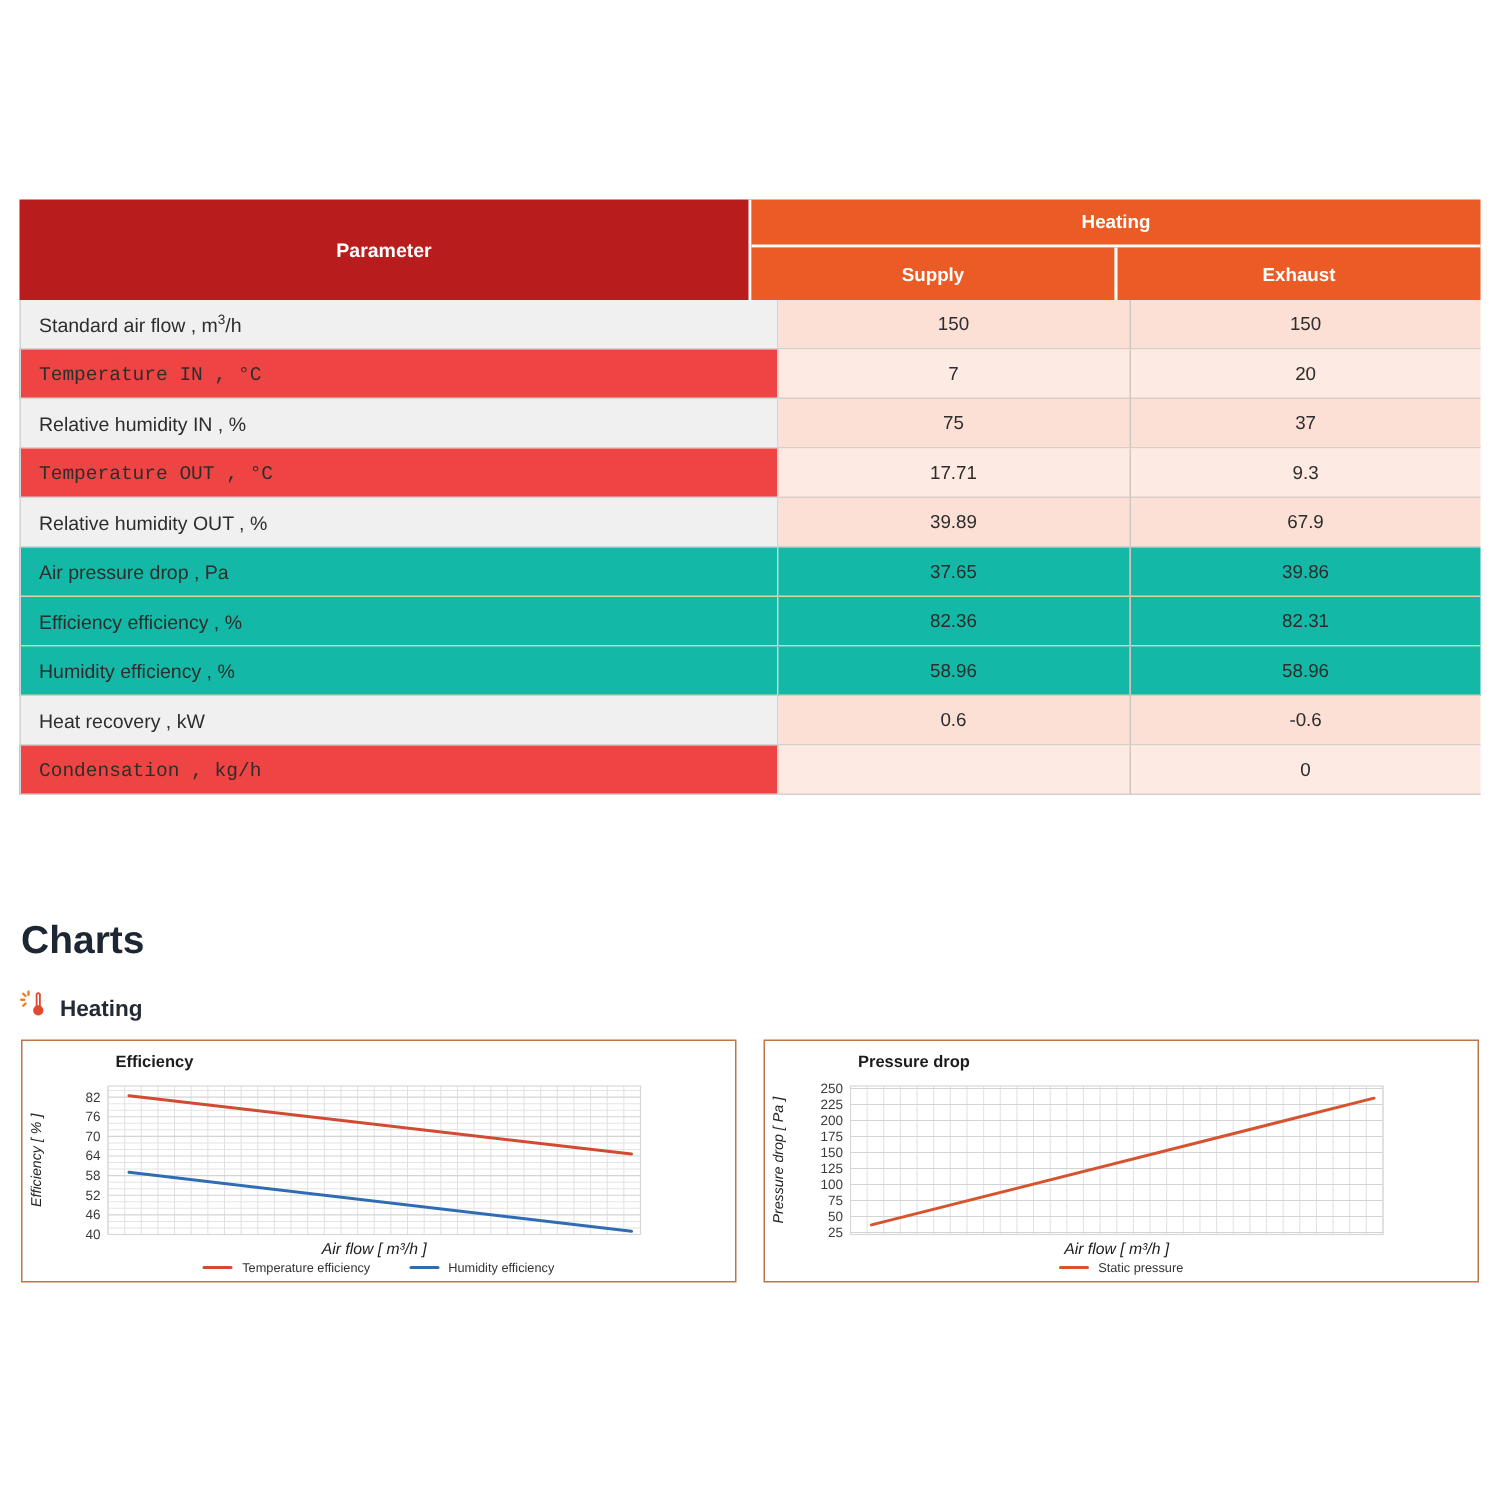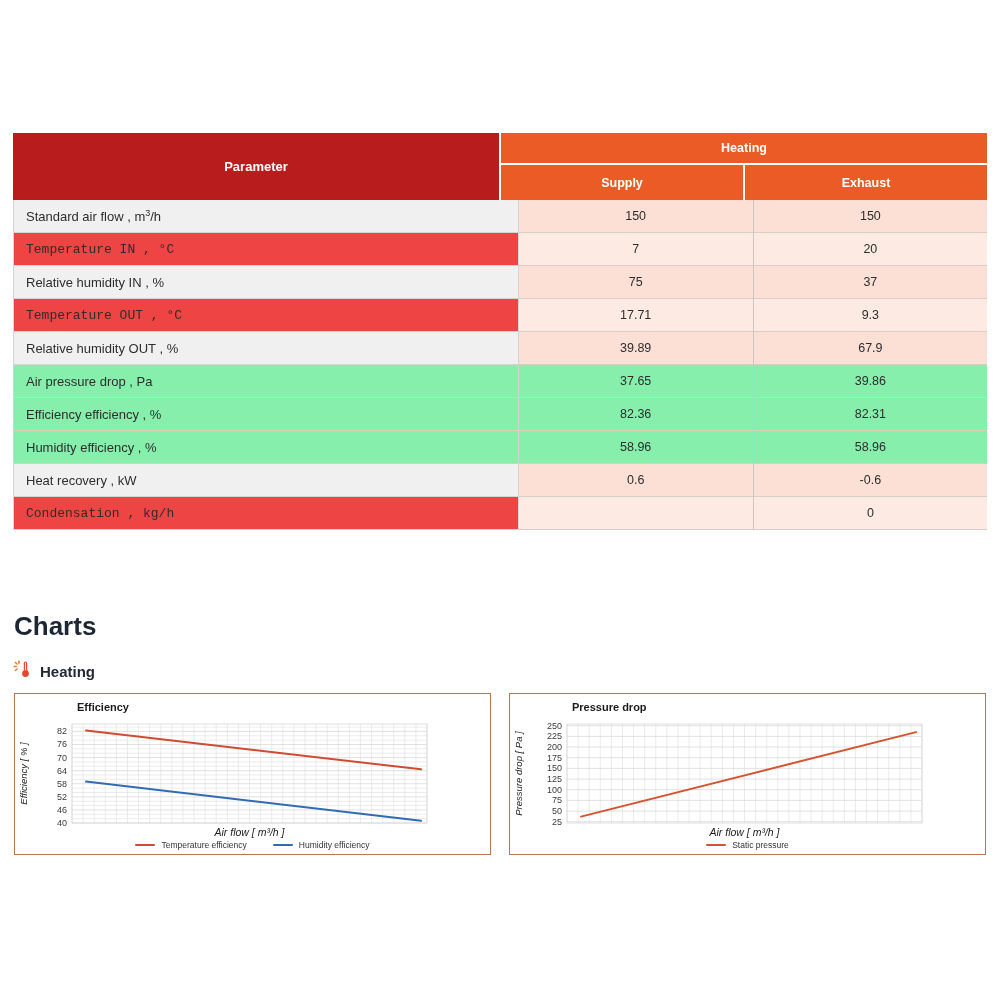--- a/index.html
+++ b/index.html
@@ -36,21 +36,21 @@
   .param-cell sup { font-size:9px; line-height:0; transform:translateY(-3px); }
   .val-cell {
     width:243px; display:flex; align-items:center; justify-content:center; font-size:12.5px;
     border-bottom:1px solid #d9cdc7;
   }
   .val-cell.exhaust { border-left:1px solid #cfc5c0; }
   .row.gray  .param-cell { background:#f0f0f1; }
   .row.white .param-cell { background:#ef4444;font-family:Liberation Mono, monospace; }
   .row.gray  .val-cell   { background:#fcdfd5; }
   .row.white .val-cell   { background:#fdebe3; }
-  .row.yellow .param-cell, .row.yellow .val-cell { background:#86efac; }
+  .row.yellow .param-cell, .row.yellow .val-cell { background:#14b8a6; }
   .row.yellow .val-cell { border-bottom:1px solid #ddd2ab; }
   .row.yellow .param-cell { border-bottom:1px solid #ddd2ab; }
 
   
   .charts-title { position:absolute; left:14px; top:611px; font-size:26px; font-weight:bold; color:#1d2633; }
   .heating-row { position:absolute; left:13px; top:660px; display:flex; align-items:center; gap:8px; }
   .heating-label { font-size:15px; font-weight:bold; color:#222a35; }
   .charts-row { position:absolute; left:14px; top:693px; display:flex; gap:18px; }
   .chart-box { width:477px; height:162px; border:1px solid #c0744c; background:#fff; position:relative; }
   .chart-svg-host { display:block; width:477px; height:146px; }

